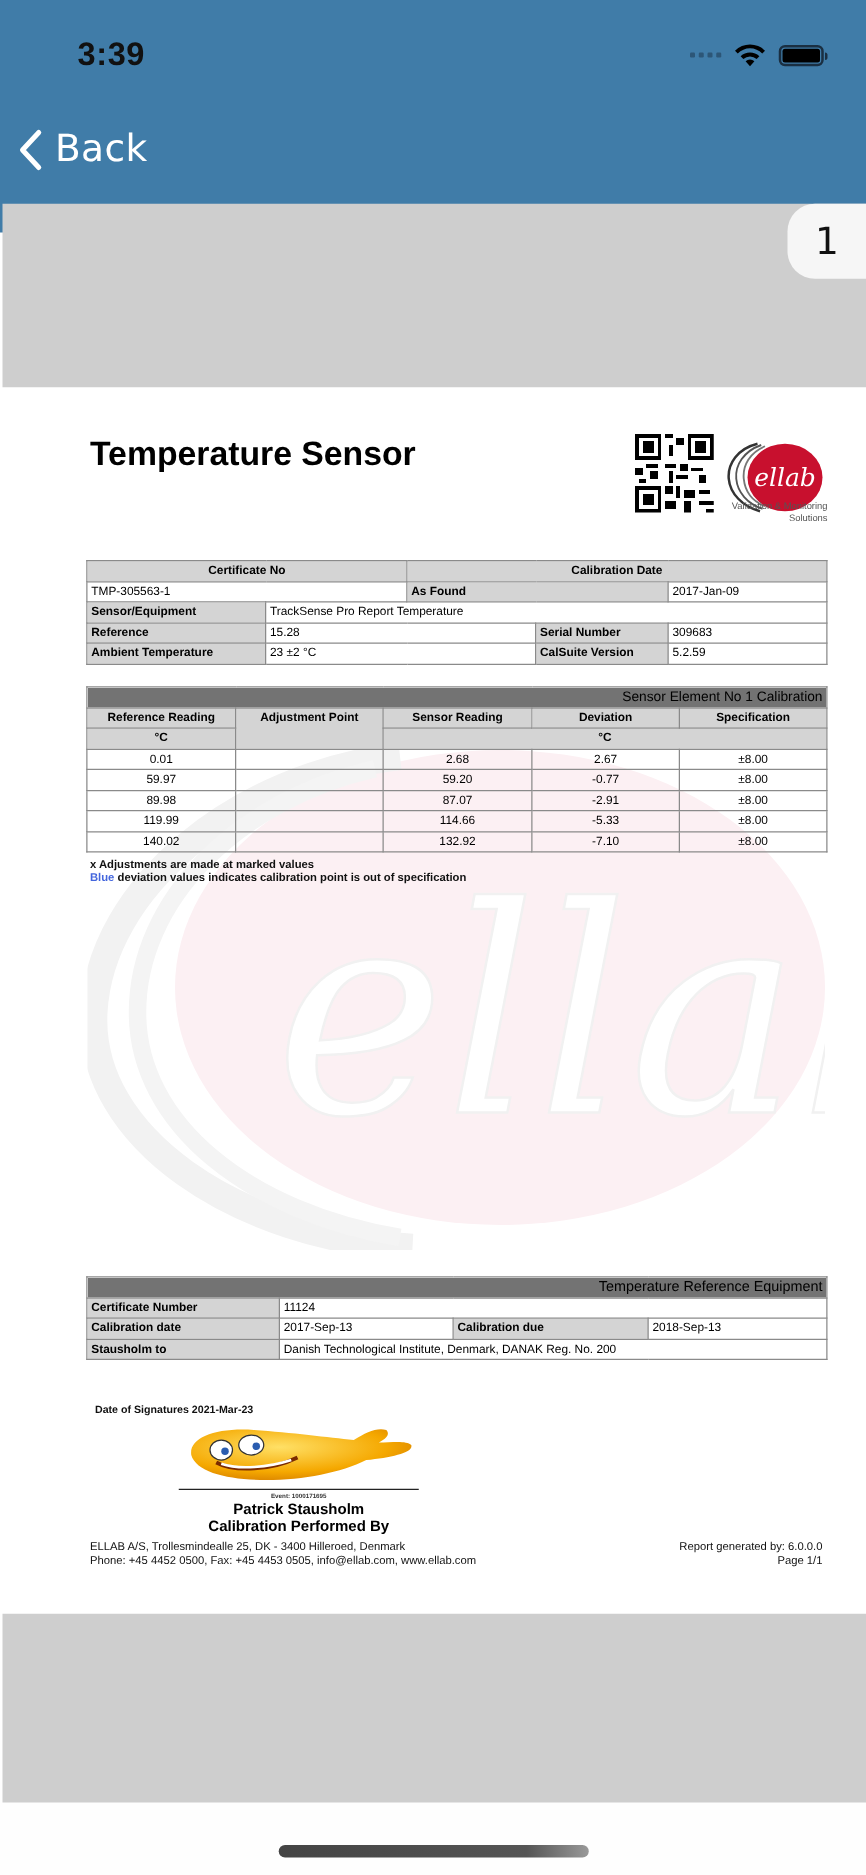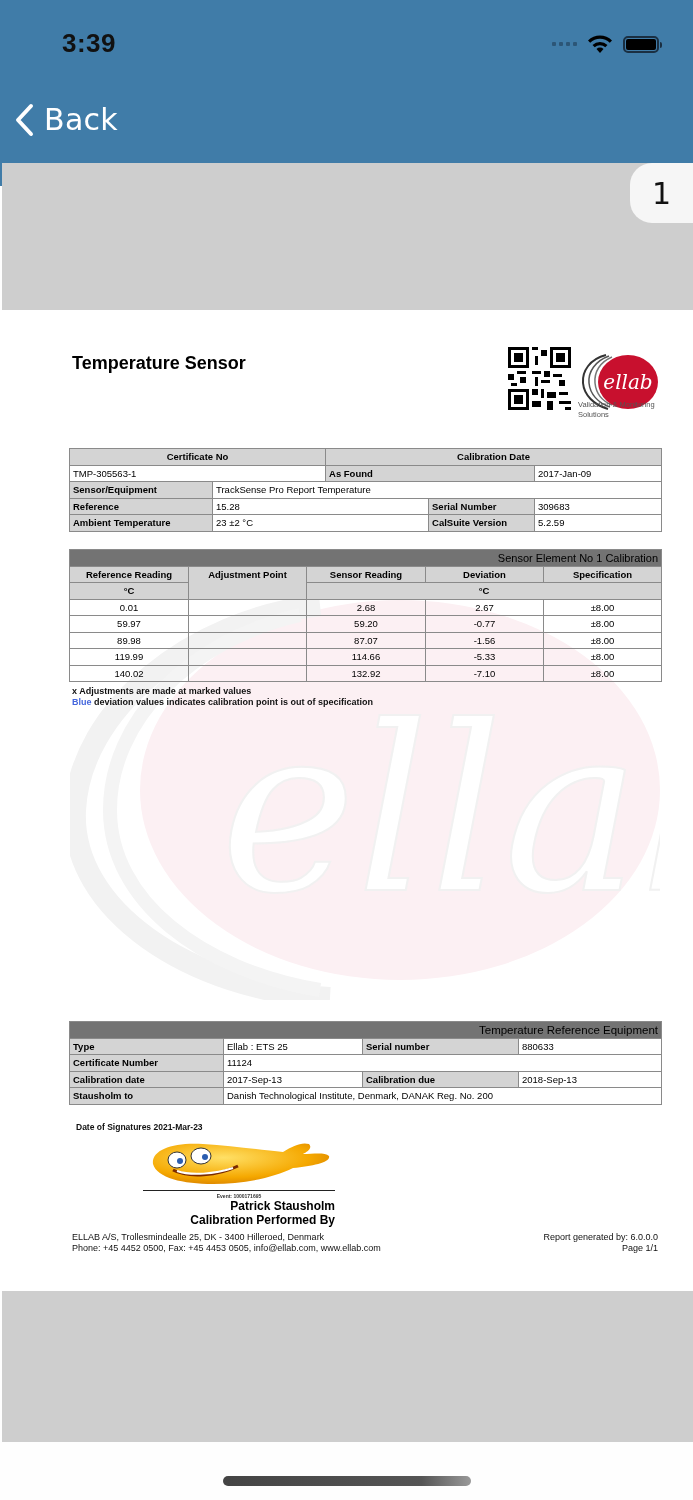--- a/index.html
+++ b/index.html
@@ -19,41 +19,41 @@
   .back-label { font-size: 30px; color: #ffffff; font-family: "DejaVu Sans", sans-serif; letter-spacing: 0.3px; }
 
   
   .grey-top { position: absolute; left: 2px; top: 163px; width: 691px; height: 147px; background: #cecece; }
   .grey-bottom { position: absolute; left: 2px; top: 1291px; width: 691px; height: 151px; background: #cecece; }
   .page-badge { position: absolute; right: 0; top: 163px; width: 63px; height: 60px; background: #f6f6f6; border-radius: 22px 0 0 22px; display: flex; align-items: center; justify-content: center; font-size: 30px; color: #111; font-family: "DejaVu Sans", sans-serif; }
 
   
   .doc { position: absolute; left: 0; top: 310px; width: 693px; height: 981px; background: #ffffff; overflow: hidden; }
   .watermark { position: absolute; left: 70px; top: 290px; width: 590px; height: 400px; pointer-events: none; }
-  .doc-title { position: absolute; left: 72px; top: 38px; font-size: 18px; font-weight: bold; color: #000; line-height: 31px; }
+  .doc-title { position: absolute; left: 72px; top: 38px; font-size: 27px; font-weight: bold; color: #000; line-height: 31px; }
   .qr { position: absolute; left: 508px; top: 37px; width: 63px; height: 63px; }
   .logo { position: absolute; left: 580px; top: 36px; width: 80px; height: 74px; }
-  .logo-caption { position: absolute; left: 578px; top: 90px; width: 84px; font-size: 7.5px; text-align: left; color: #555; line-height: 10px; }
+  .logo-caption { position: absolute; left: 578px; top: 90px; width: 84px; font-size: 7.5px; text-align: right; color: #555; line-height: 10px; }
 
   table.cert { position: absolute; border-collapse: collapse; font-size: 9.5px; color: #000; table-layout: fixed; }
   table.cert td { border: 1px solid #8a8a8a; height: 16.5px; padding: 0 3px; white-space: nowrap; overflow: hidden; }
   td.h { background: #d4d4d4; font-weight: bold; }
   td.hc { background: #d4d4d4; font-weight: bold; text-align: center; }
   td.title { background: #737373; font-weight: normal; text-align: right; font-size: 11px; }
   td.v { background: #ffffff; }
   td.vc { background: transparent; text-align: center; }
 
   .notes { position: absolute; left: 72px; top: 376px; font-size: 9px; color: #111; line-height: 11px; font-weight: bold; }
   .notes .blue { color: #4466dd; }
 
   .sig-date { position: absolute; left: 76px; top: 812px; font-size: 8.5px; font-weight: bold; color: #111; }
   .sig-block { position: absolute; text-align: center; }
   .sig-line { height: 1px; background: #222; }
   .sig-event { font-size: 5px; font-weight: bold; color: #333; margin-top: 2px; }
-  .sig-name { font-size: 12px; font-weight: bold; color: #000; line-height: 14px; text-align: right; }
+  .sig-name { font-size: 12px; font-weight: bold; color: #000; line-height: 14px; }
   .footer-left { position: absolute; left: 72px; top: 922px; font-size: 9px; color: #111; line-height: 11px; }
   .footer-right { position: absolute; right: 35px; top: 922px; font-size: 9px; color: #111; line-height: 11px; text-align: right; }
 
   .home-indicator { position: absolute; left: 223px; top: 1476px; width: 248px; height: 10px; background: linear-gradient(90deg,#444 0%,#555 80%,#999 100%); border-radius: 5px; }
 </style>
 </head>
 <body>
 
 <div class="screen">
 
@@ -218,21 +218,21 @@
         <td class="vc">59.97</td>
         <td class="vc"></td>
         <td class="vc">59.20</td>
         <td class="vc">-0.77</td>
         <td class="vc">±8.00</td>
       </tr>
       <tr>
         <td class="vc">89.98</td>
         <td class="vc"></td>
         <td class="vc">87.07</td>
-        <td class="vc">-1.56</td>
+        <td class="vc">-2.91</td>
         <td class="vc">±8.00</td>
       </tr>
       <tr>
         <td class="vc">119.99</td>
         <td class="vc"></td>
         <td class="vc">114.66</td>
         <td class="vc">-5.33</td>
         <td class="vc">±8.00</td>
       </tr>
       <tr>
@@ -253,26 +253,20 @@
     <table class="cert" style="left:69px; top:711px; width:592px;">
       <colgroup>
           <col style="width:154px">
           <col style="width:139px">
           <col style="width:156px">
           <col style="width:143px">
         </colgroup>
       <tbody>
           <tr>
         <td class="title" colspan="4" style="font-size:11.5px;">Temperature Reference Equipment</td>
-      </tr>
-      <tr>
-        <td class="h">Type</td>
-        <td class="v">Ellab : ETS 25</td>
-        <td class="h">Serial number</td>
-        <td class="v">880633</td>
       </tr>
       <tr>
         <td class="h">Certificate Number</td>
         <td class="v" colspan="3">11124</td>
       </tr>
       <tr>
         <td class="h">Calibration date</td>
         <td class="v">2017-Sep-13</td>
         <td class="h">Calibration due</td>
         <td class="v">2018-Sep-13</td>

